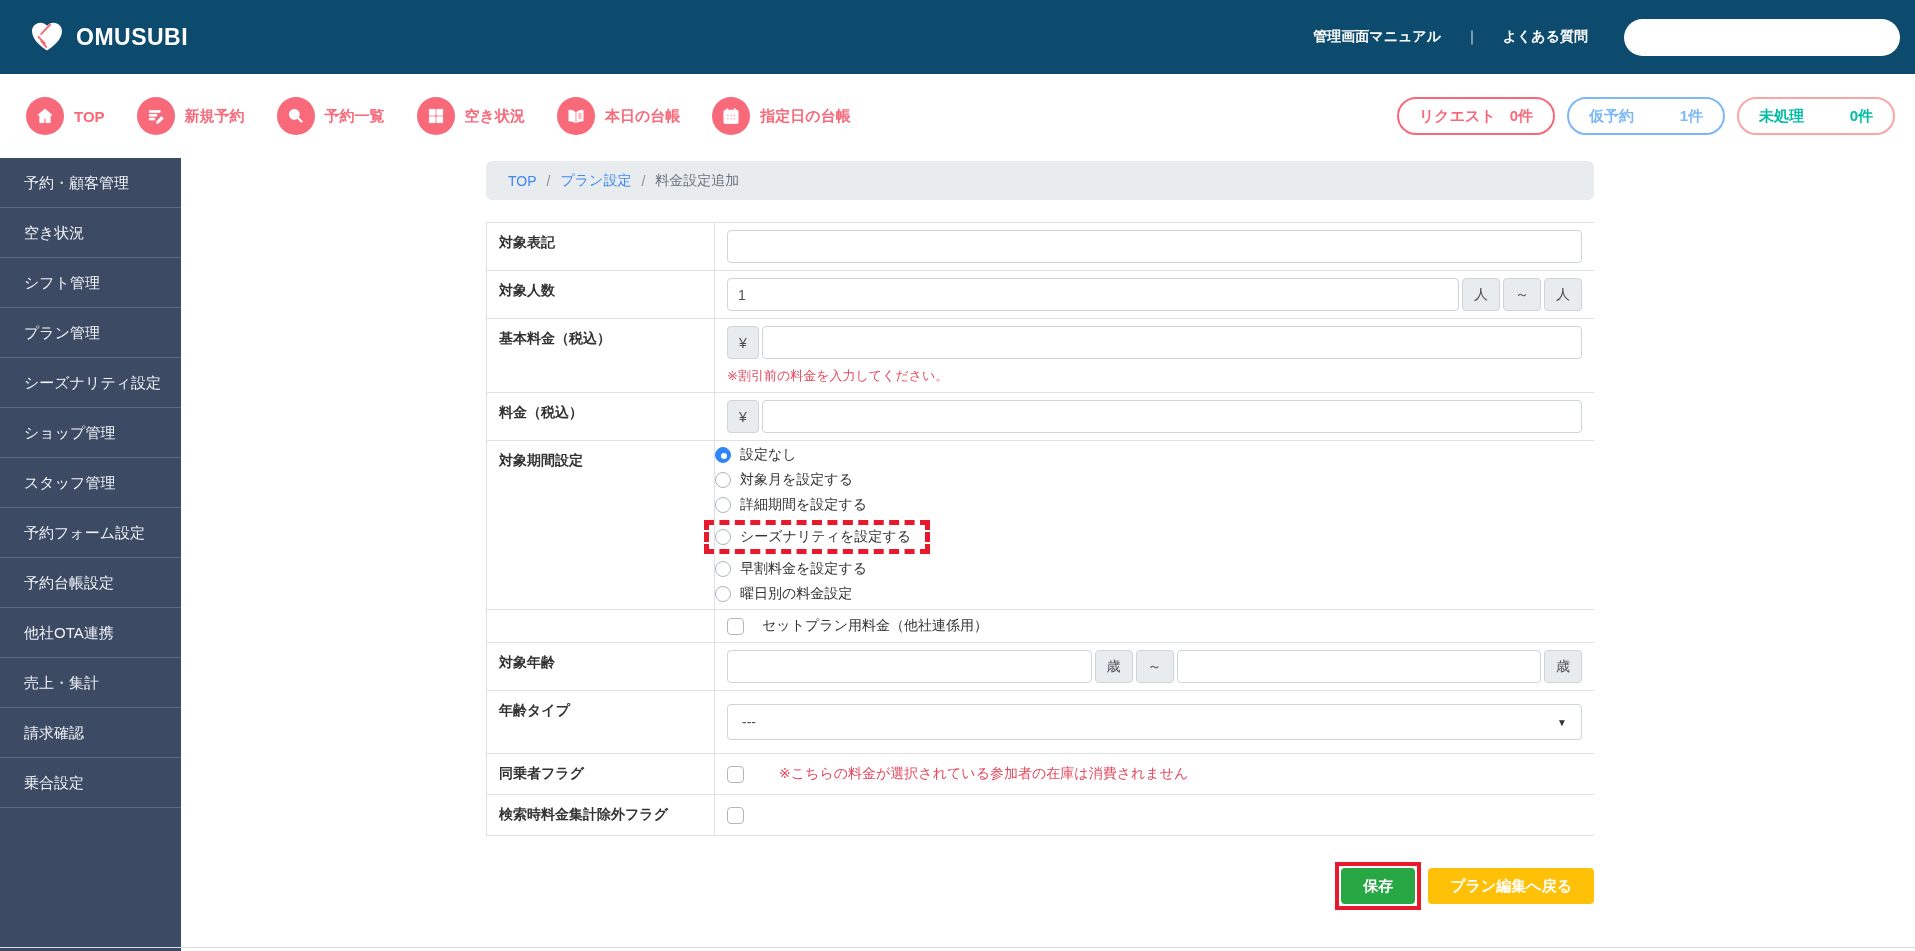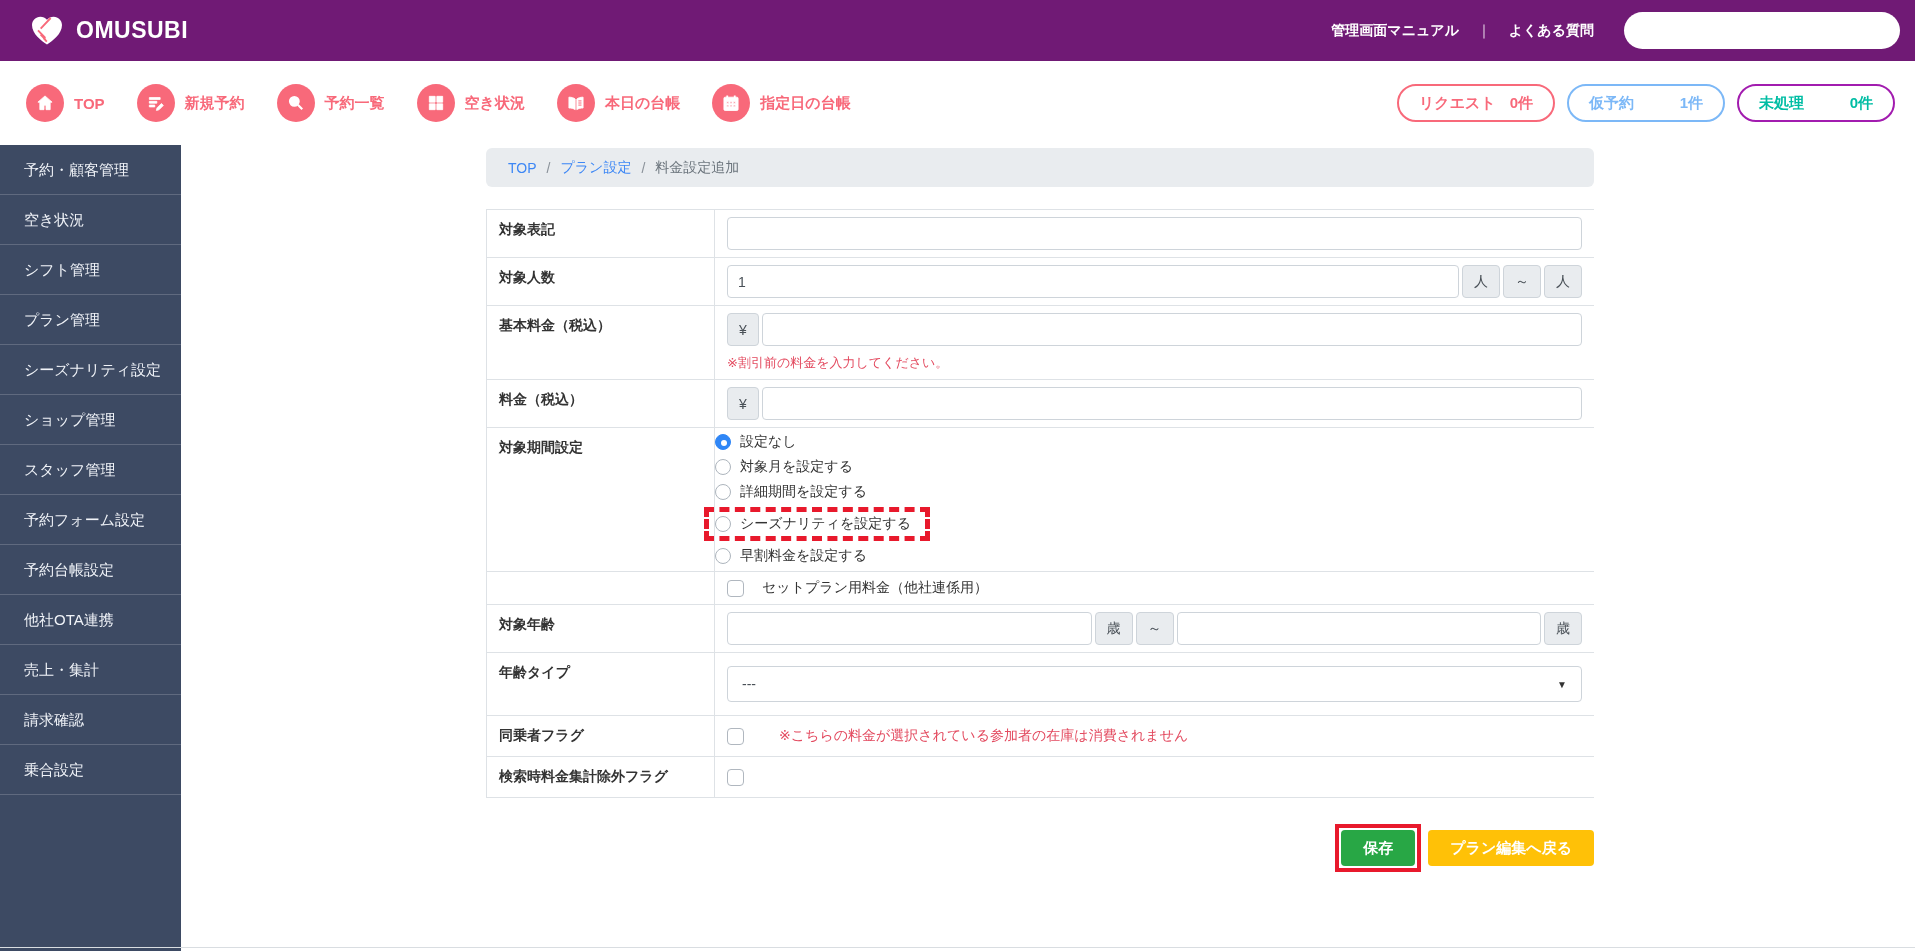--- a/index.html
+++ b/index.html
@@ -1,39 +1,39 @@
 <!DOCTYPE html>
 <html><head>
 <meta charset="utf-8">
 <style>
   * { margin:0; padding:0; box-sizing:border-box; }
   html,body { background:#fff; }
   body { font-family:"Liberation Sans","DejaVu Sans",sans-serif; width:1915px; height:951px; position:relative; overflow:hidden; }
 
   
-  .header { height:61px; background:#701a75; display:flex; align-items:center; padding:0 15px 0 26px; }
+  .header { height:74px; background:#0c4a6e; display:flex; align-items:center; padding:0 15px 0 26px; }
   .logo { display:flex; align-items:center; gap:8px; }
   .logo svg { width:42px; height:40px; }
   .logo-text { color:#fff; font-size:23px; font-weight:bold; letter-spacing:.5px; }
-  .header-right { margin-left:auto; display:flex; align-items:center; gap:18px; }
+  .header-right { margin-left:auto; display:flex; align-items:center; gap:24px; }
   .header-link { color:#fff; font-size:14px; font-weight:bold; text-decoration:none; cursor:pointer; }
   .header-divider { color:#fff; font-size:14px; opacity:.9; }
   .header-pill { width:276px; height:37px; background:#fff; border-radius:19px; margin-left:12px; }
 
   
   .navbar { height:84px; background:#fff; display:flex; align-items:center; padding:0 20px 0 26px; gap:32px; }
   .nav-item { display:flex; align-items:center; gap:10px; cursor:pointer; }
   .nav-circle { width:38px; height:38px; border-radius:50%; background:#f8697a; display:flex; align-items:center; justify-content:center; flex:0 0 auto; }
   .nav-circle svg { width:20px; height:20px; fill:#fff; stroke:#fff; }
   .nav-label { color:#f8697a; font-size:15px; font-weight:bold; }
   .badges { margin-left:auto; display:flex; gap:12px; }
   .badge { min-width:158px; height:38px; border-radius:19px; background:#fff; display:flex; align-items:center; justify-content:space-between; padding:0 20px; font-size:15px; font-weight:bold; gap:4px; cursor:pointer; }
   .badge.pink { border:2px solid #f8697a; color:#f8697a; }
   .badge.blue { border:2px solid #7cb8f7; color:#7cb8f7; }
-  .badge.teal { border:2px solid #a21caf; color:#00bda4; }
+  .badge.teal { border:2px solid #fca5a5; color:#00bda4; }
 
   
   .body-row { display:flex; align-items:stretch; height:790px; }
   .sidebar { width:181px; background:#3d4a63; border-radius:0 0 14px 14px; height:928px; flex:0 0 auto; overflow:hidden; }
   .sidebar-item { height:50px; line-height:50px; padding-left:24px; color:#f0f3f8; font-size:15px; border-bottom:1px solid rgba(255,255,255,.18); cursor:pointer; white-space:nowrap; }
   .page-bottom-line { position:absolute; left:0; right:0; top:947px; border-top:1px solid #d9dde1; }
 
   .main { flex:1; }
   .content { width:1108px; margin-left:305px; }
 
@@ -248,20 +248,24 @@
             <div class="annotation-dashed">
               <div class="radio-opt">
                 <span class="radio-dot"></span>
                 <span>シーズナリティを設定する</span>
               </div>
             </div>
             <div class="radio-opt">
               <span class="radio-dot"></span>
               <span>早割料金を設定する</span>
             </div>
+            <div class="radio-opt">
+              <span class="radio-dot"></span>
+              <span>曜日別の料金設定</span>
+            </div>
           </div>
         </div>
 
         <div class="frow">
           <div class="flabel"></div>
           <div class="ffield check-row">
             <span class="cbox"></span>
             <span>セットプラン用料金（他社連係用）</span>
           </div>
         </div>

